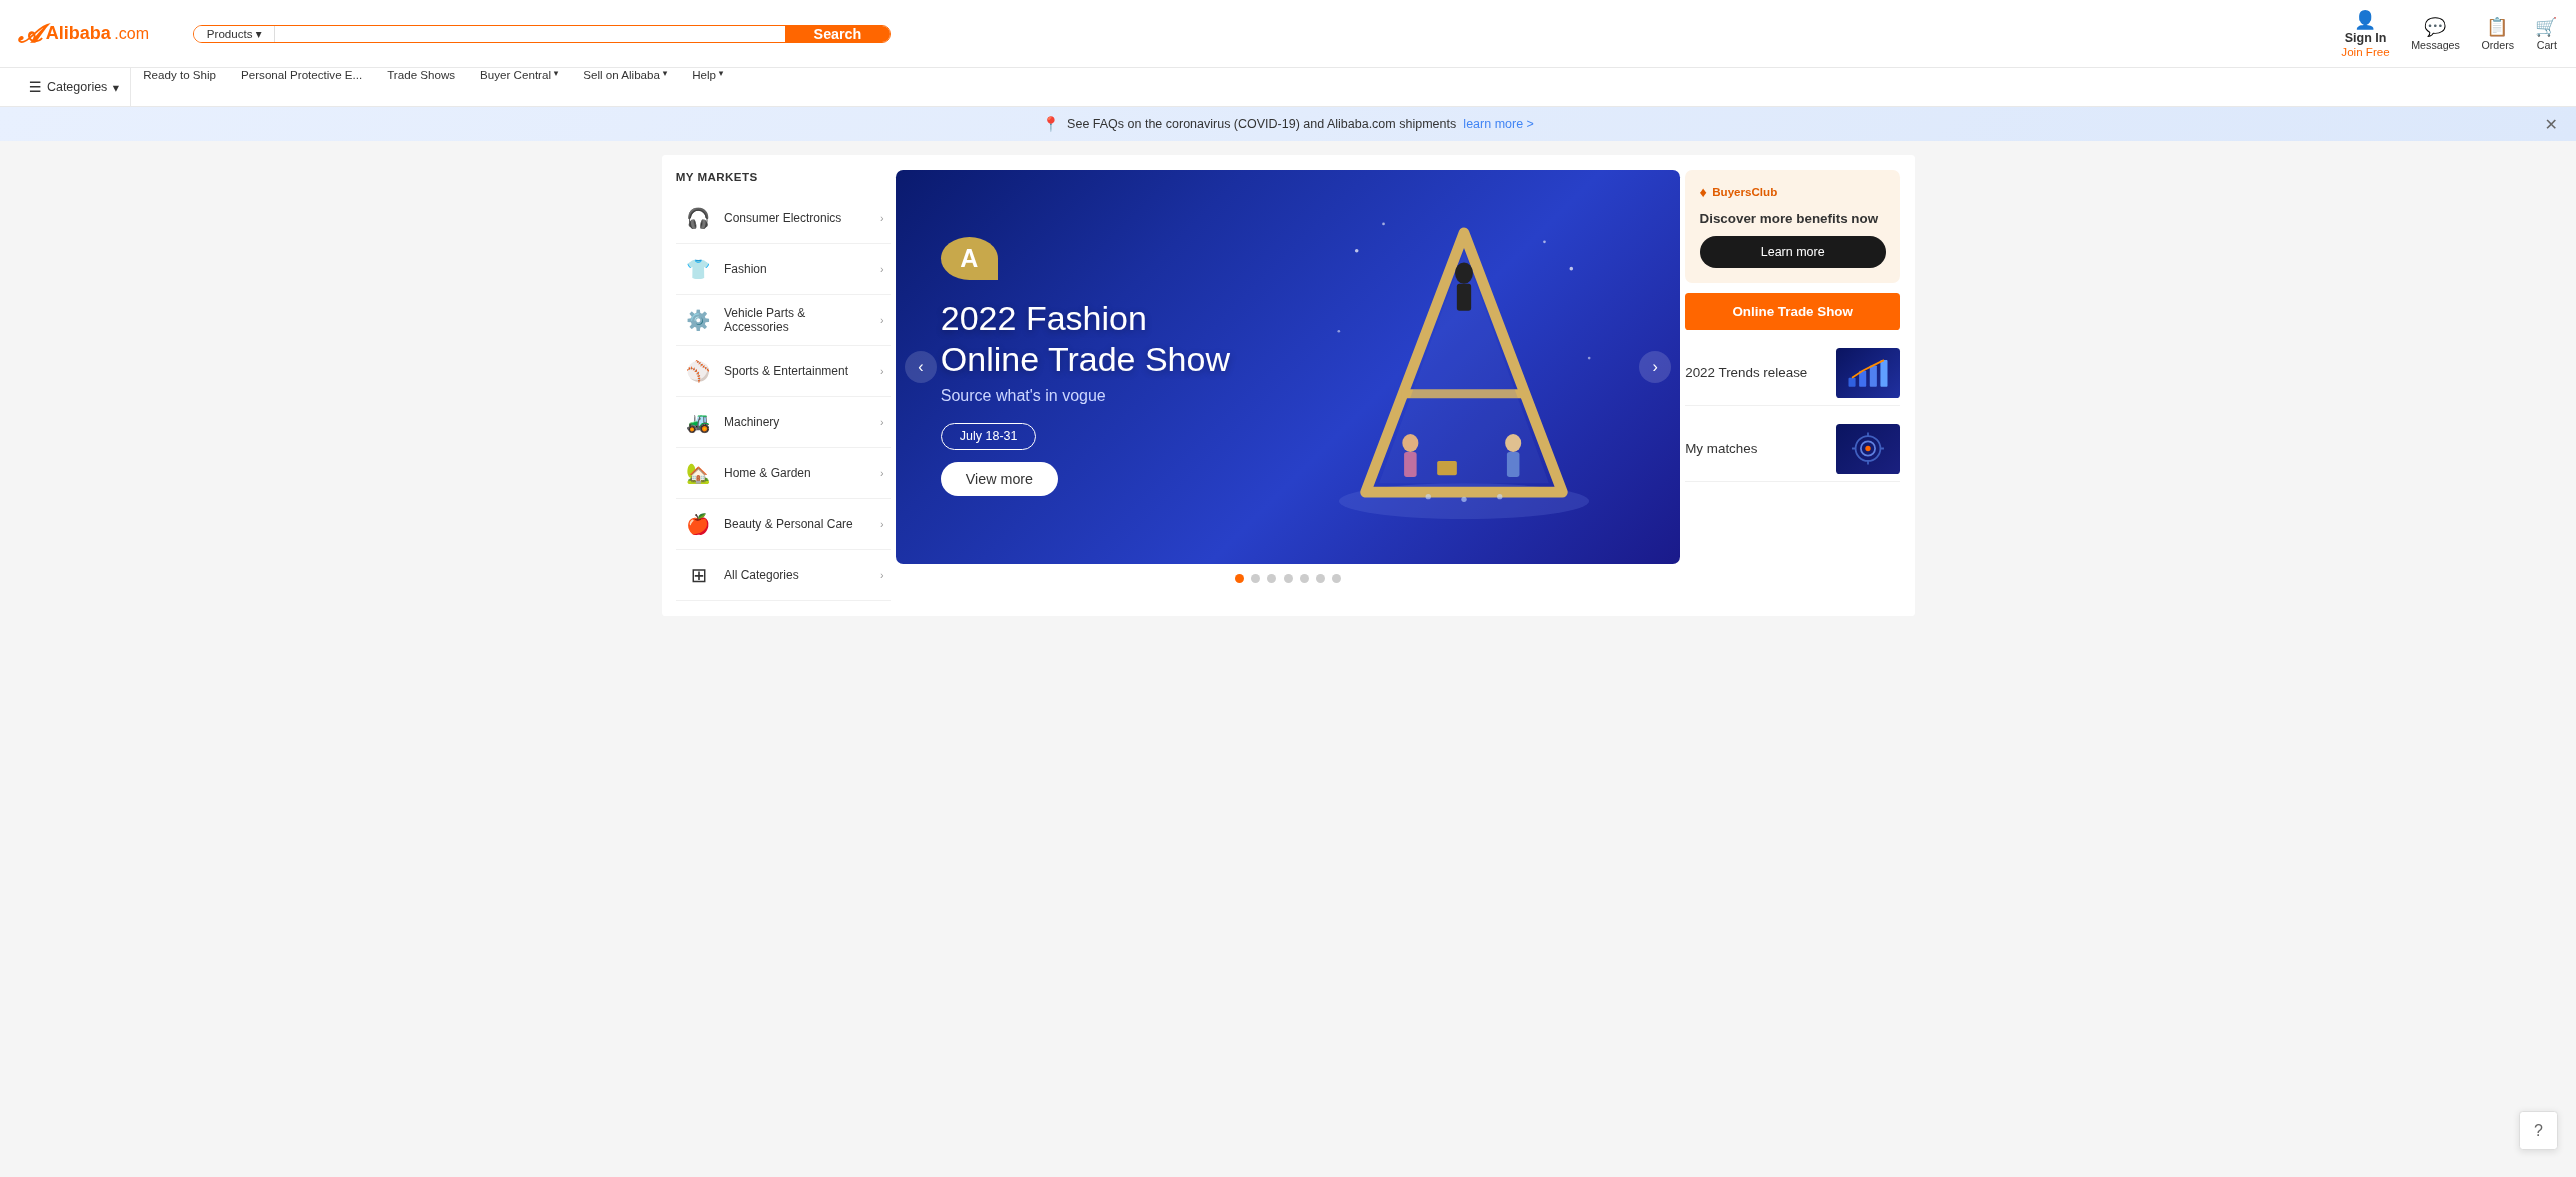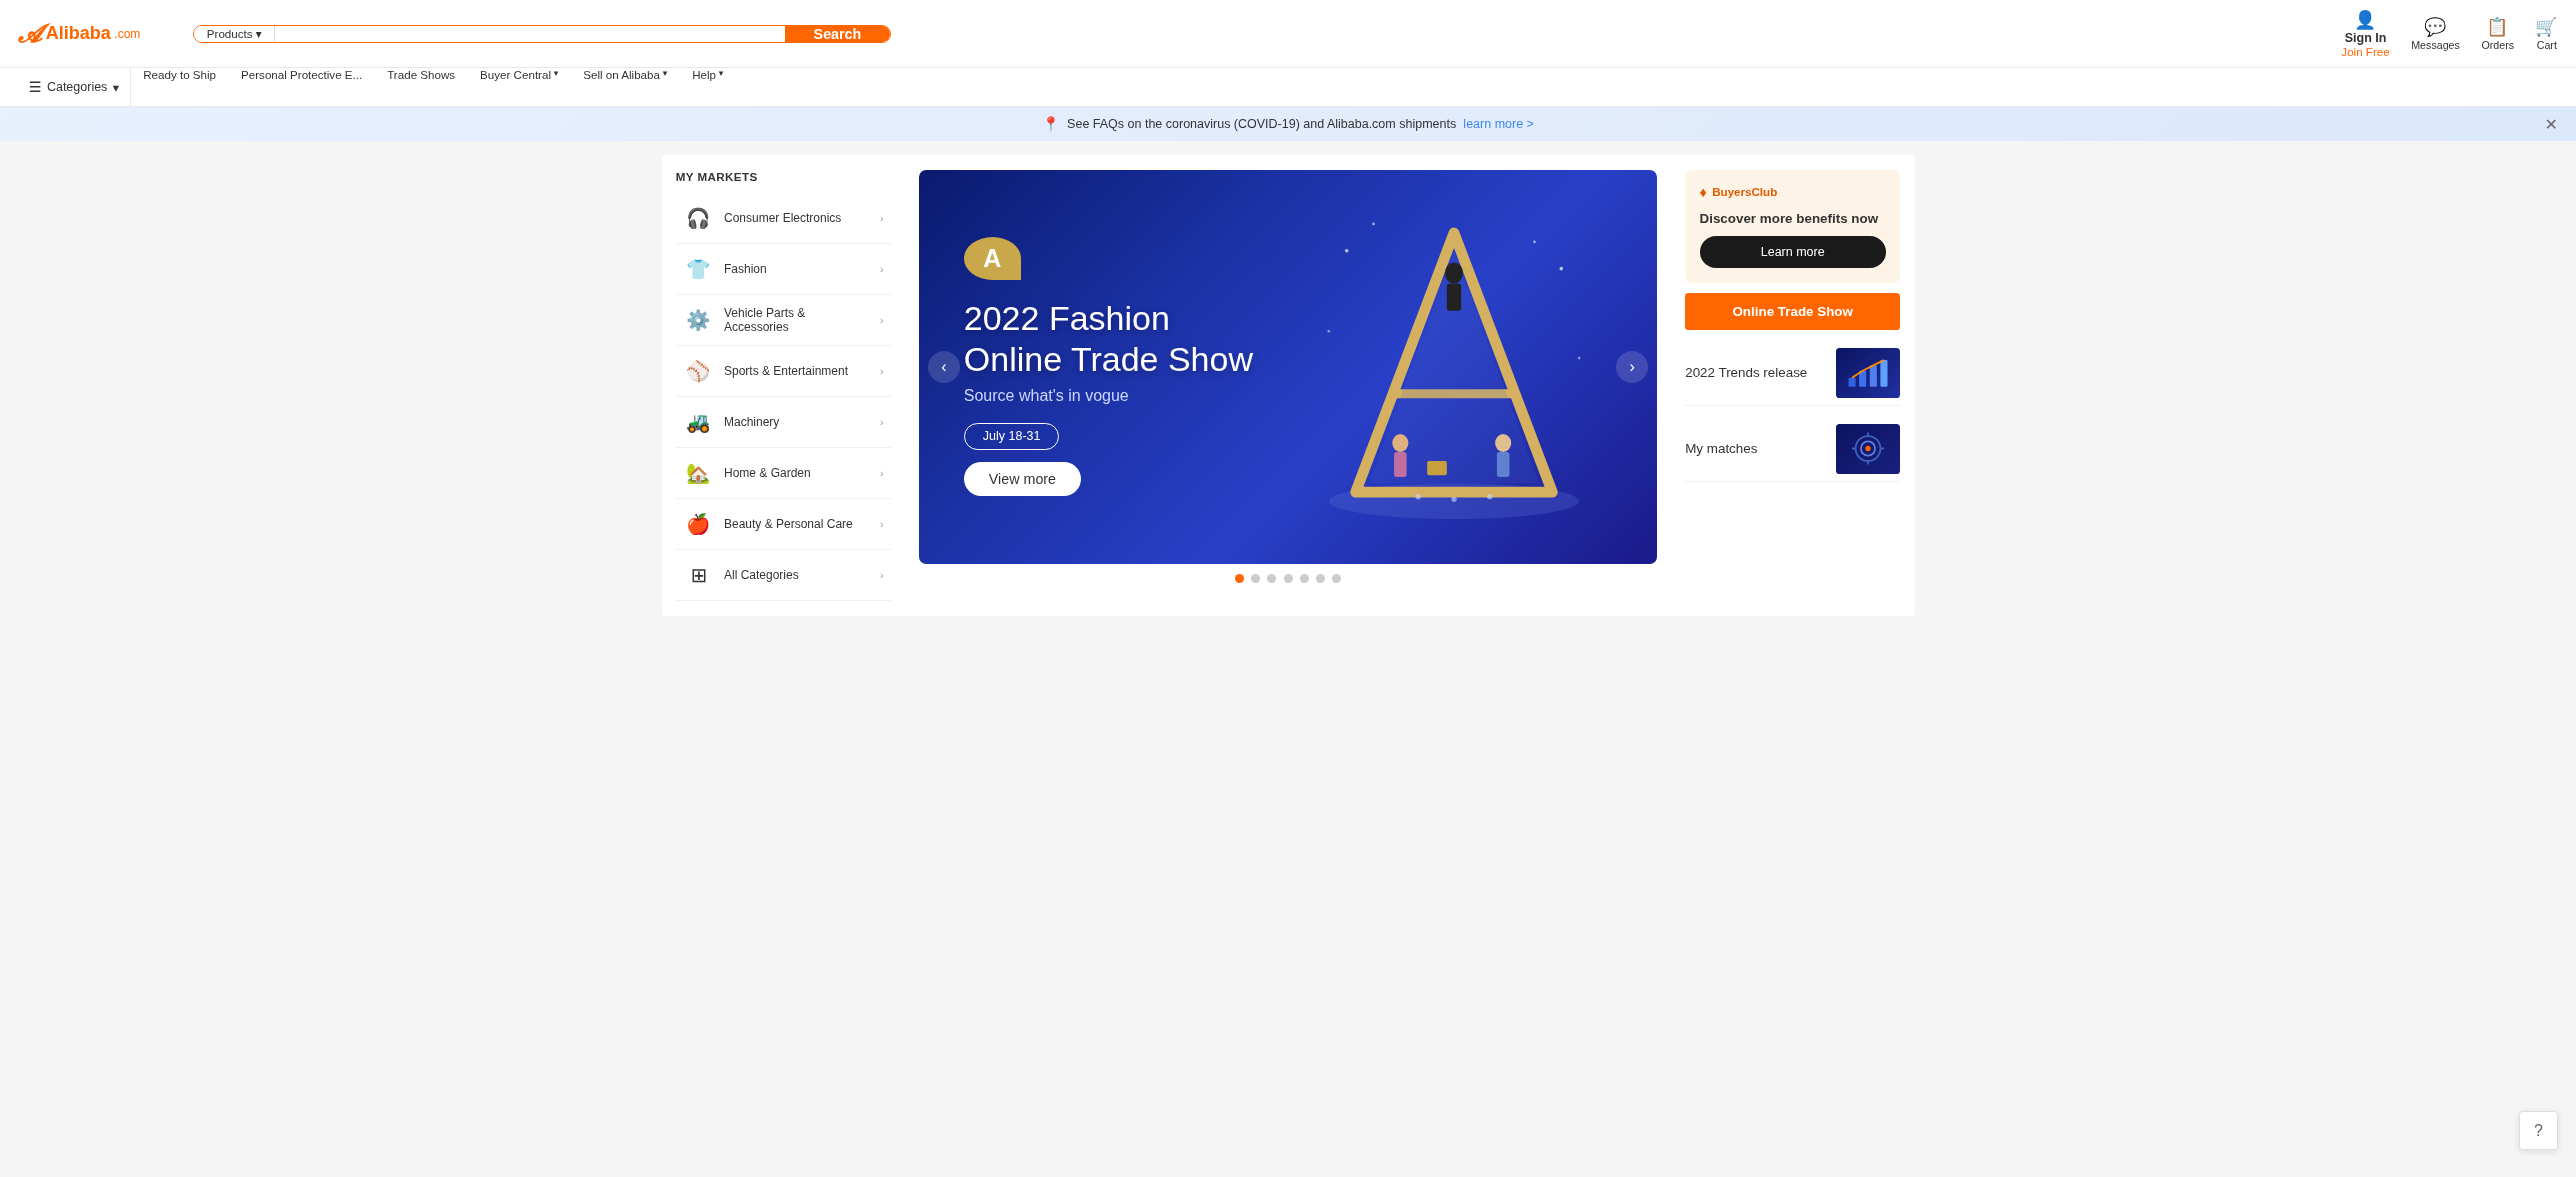--- a/index.html
+++ b/index.html
@@ -26,21 +26,21 @@
       font-style: italic;
       font-weight: bold;
     }
     .logo-text {
       font-size: 18px;
       font-weight: bold;
       color: #FF6600;
     }
     .logo-dot-com {
       color: #FF6600;
-      font-size: 12px;
+      font-size: 16px;
     }
     .search-area {
       flex: 1;
       display: flex;
       border: 1.8px solid #FF6600;
       border-radius: 21.5px;
       overflow: hidden;
       max-width: 698px;
     }
     .search-products-btn {
@@ -164,21 +164,21 @@
 
     
     .main-content {
       max-width: 1289px;
       margin: 0 auto;
       padding: 14.3px 18px;
     }
 
     .content-wrapper {
       display: flex;
-      gap: 28px;
+      gap: 5px;
       background: #fff;
       padding: 14.3px;
       border-radius: 3.6px;
     }
 
     
     .sidebar {
       width: 215px;
       min-width: 215px;
     }

